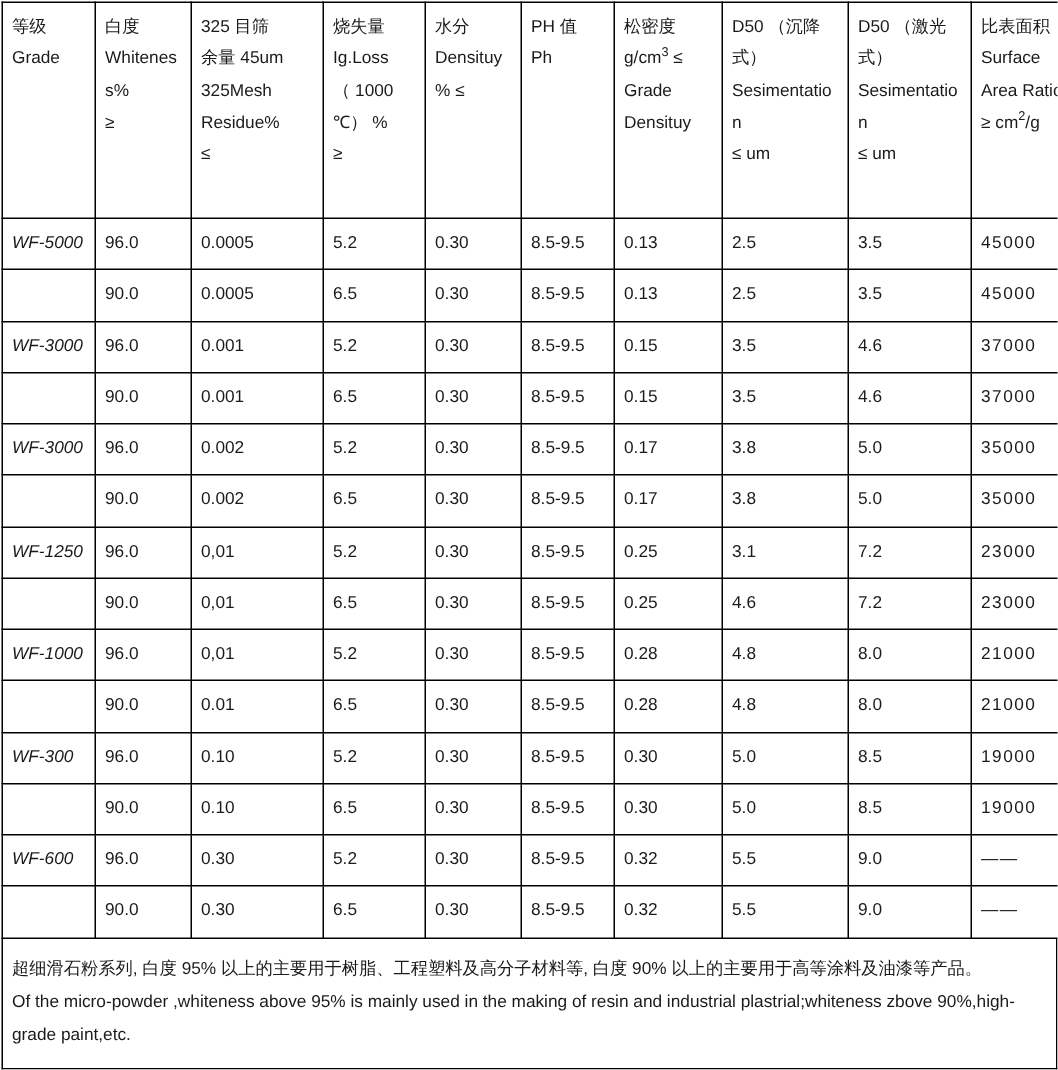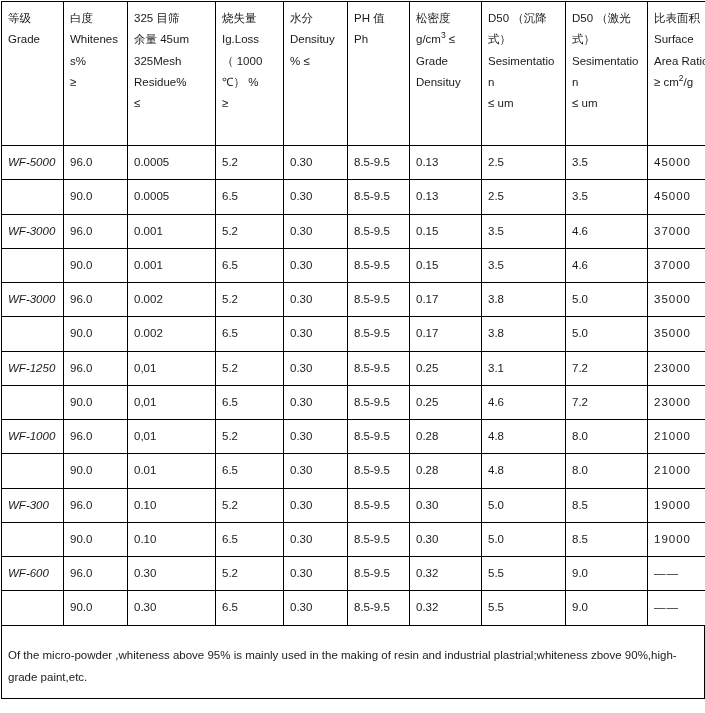--- a/index.html
+++ b/index.html
@@ -50,21 +50,21 @@
   .note{
     border:1px solid #000;
     border-top:none;
     width:691px;
     margin-left:1px;
     padding:9px 5px 10px 6px;
     font-size:11.5px;
     line-height:2.05;
   }
   .note .cn{display:block;}
-  .note .en{display:block;margin-top:10px;line-height:1.9;}
+  .note .en{display:block;line-height:1.9;}
 </style>
 </head>
 <body>
 
 <div>
 
   <table class="spec">
     <colgroup>
       <col class="c0">
         <col class="c1">
@@ -303,16 +303,17 @@
         <td>8.5-9.5</td>
         <td>0.32</td>
         <td>5.5</td>
         <td>9.0</td>
         <td class="dash">——</td>
       </tr>
     </tbody>
   </table>
 
   <div class="note">
+    <span class="cn">超细滑石粉系列, 白度 95% 以上的主要用于树脂、工程塑料及高分子材料等, 白度 90% 以上的主要用于高等涂料及油漆等产品。</span>
     <span class="en">Of the micro-powder ,whiteness above 95% is mainly used in the making of resin and industrial plastrial;whiteness zbove 90%,high-grade paint,etc.</span>
   </div>
 
 </div>
 
 </body></html>

